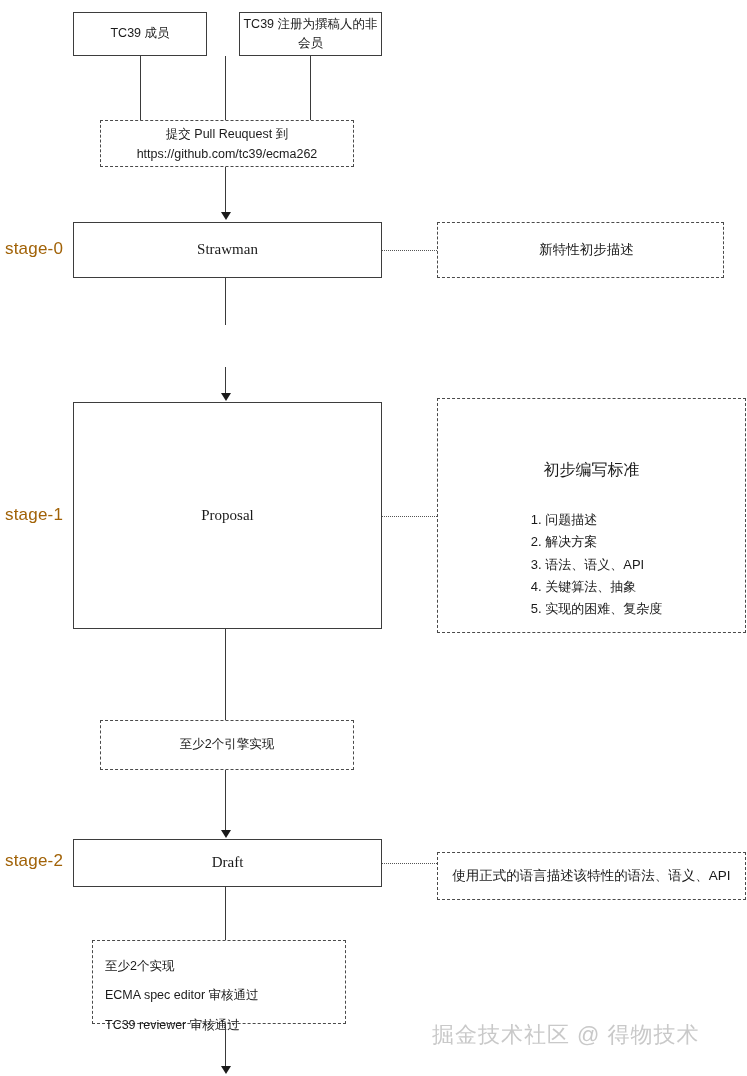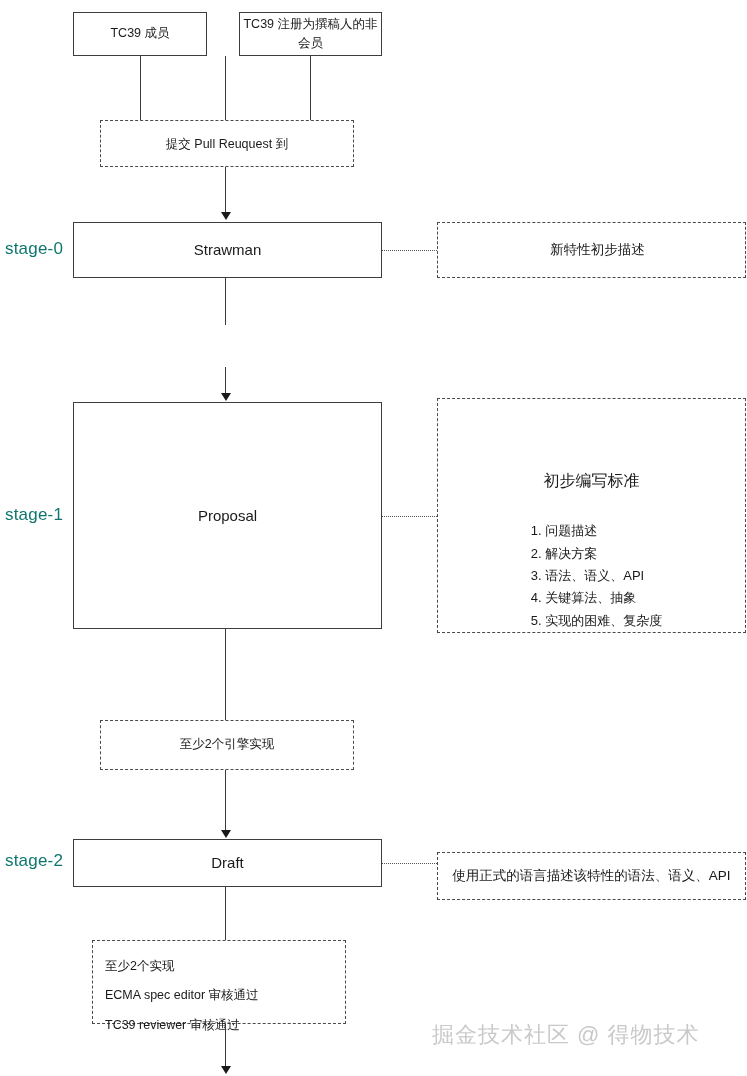--- a/index.html
+++ b/index.html
@@ -33,27 +33,27 @@
   .solid {
     border: 1.6px solid #3d3d3d;
   }
   .dashed {
     border: 1.4px dashed #4a4a4a;
     justify-content: center;
   }
 
   .t-13 { font-size: 12.5px; }
   .t-14 { font-size: 13.5px; }
-  .t-15 { font-size: 15px; }
+  .t-15 { font-size: 15px; font-family: Liberation Serif, serif; }
 
   
   .stage-label {
     position: absolute;
     font-size: 17px;
-    color: #0f766e;
+    color: #a16207;
     white-space: nowrap;
     letter-spacing: 0.2px;
   }
 
   
   .vline {
     position: absolute;
     width: 0;
     border-left: 1.5px solid #3a3a3a;
   }
@@ -83,21 +83,21 @@
     display: block;
     width: 100%;
     font-size: 12.5px;
     padding: 5px 0;
     white-space: nowrap;
   }
 
   
   .anno-block {
     flex-direction: column;
-    justify-content: flex-end;
+    justify-content: center;
     padding-top: 48px;
   }
   .anno-title {
     font-size: 16px;
     margin-bottom: 26px;
   }
   .anno-list {
     text-align: left;
     font-size: 13px;
     line-height: 1.72;
@@ -129,36 +129,37 @@
   <div class="node solid t-13" style="left:239px; top:12px; width:143px; height:44px;">
     <span>TC39 注册为撰稿人的非会员</span>
   </div>
 
   <div class="vline" style="left:140px; top:56px; height:64px;"></div>
   <div class="vline" style="left:310px; top:56px; height:64px;"></div>
   <div class="vline" style="left:225px; top:56px; height:64px;"></div>
 
   <div class="node dashed t-13 two-line" style="left:100px; top:120px; width:254px; height:47px; flex-direction:column;">
     <span>提交 Pull Reuquest 到</span>
+    <span>https://github.com/tc39/ecma262</span>
   </div>
 
   <div class="vline" style="left:225px; top:167px; height:47px;"></div>
   <div class="arrow-head" style="left:221px; top:212px;"></div>
 
   <div class="stage-label" style="left:5px; top:239px;">
     <span>stage-0</span>
   </div>
 
   <div class="node solid t-15" style="left:73px; top:222px; width:309px; height:56px;">
     <span>Strawman</span>
   </div>
 
   <div class="hline-dot" style="left:382px; top:250px; width:55px;"></div>
 
-  <div class="node dashed t-14" style="left:437px; top:222px; width:309px; height:56px;padding-left:12px;">
+  <div class="node dashed t-14" style="left:437px; top:222px; width:287px; height:56px;padding-left:12px;">
     <span>新特性初步描述</span>
   </div>
 
   <div class="vline" style="left:225px; top:278px; height:47px;"></div>
 
 
   <div class="vline" style="left:225px; top:367px; height:28px;"></div>
   <div class="arrow-head" style="left:221px; top:393px;"></div>
 
   <div class="stage-label" style="left:5px; top:505px;">

